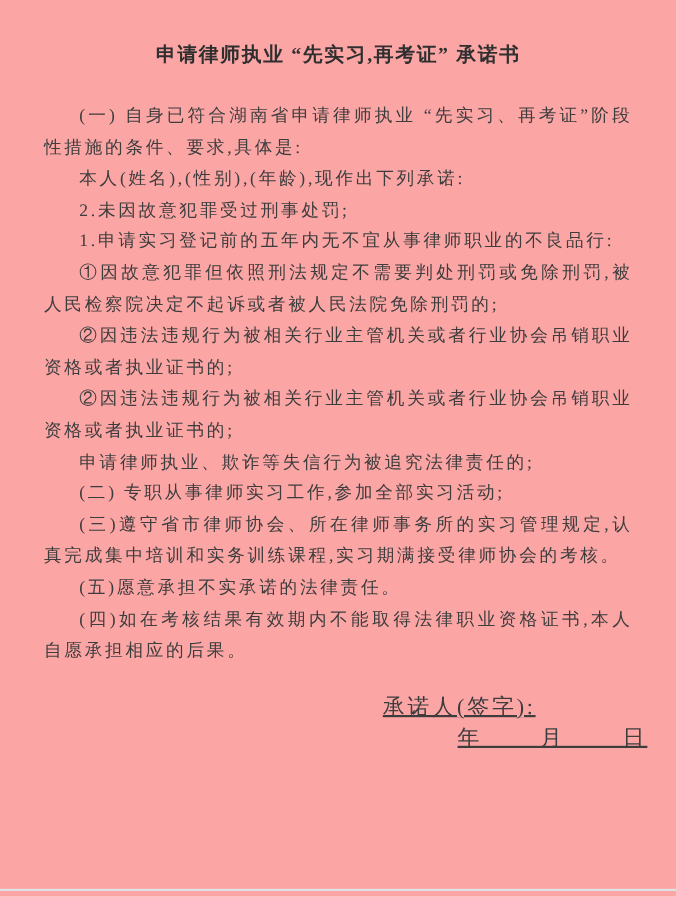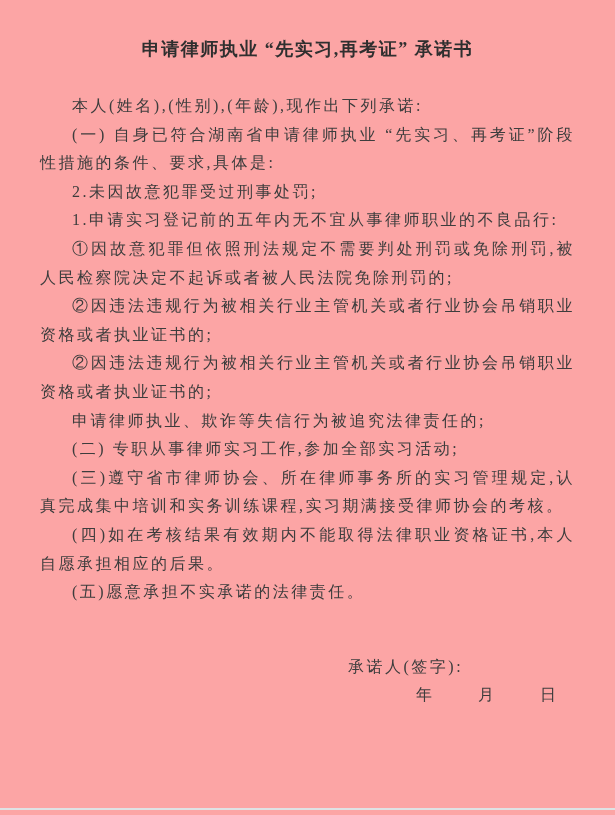--- a/index.html
+++ b/index.html
@@ -31,23 +31,24 @@
     font-size: 16px;
     letter-spacing: 2.5px;
   }
   .doc-body p {
     margin: 0;
     text-indent: 2em;
     text-align: justify;
     line-height: 28.6px;
   }
   .signature-block {
-    margin: 46px 40px 0 40px;
-    font-size: 16px;
+    margin: 22px 40px 0 40px;
+    font-size: 20px;
     letter-spacing: 2.5px;
+    text-decoration: underline;
   }
   .signature-block p {
     margin: 0;
     line-height: 28.6px;
   }
   .signer-line { padding-left: 308px; }
   .date-line   { padding-left: 376px; white-space: pre; }
   .page-edge {
     position: absolute;
     left: 0;
@@ -58,32 +59,32 @@
   }
 </style>
 </head>
 <body>
 
 <div class="page">
 
   <h1 class="doc-title">申请律师执业 “先实习,再考证” 承诺书</h1>
 
   <div class="doc-body">
+    <p>(一) 自身已符合湖南省申请律师执业 “先实习、再考证”阶段性措施的条件、要求,具体是:</p>
     <p>本人(姓名),(性别),(年龄),现作出下列承诺:</p>
-    <p>(一) 自身已符合湖南省申请律师执业 “先实习、再考证”阶段性措施的条件、要求,具体是:</p>
     <p>2.未因故意犯罪受过刑事处罚;</p>
     <p>1.申请实习登记前的五年内无不宜从事律师职业的不良品行:</p>
     <p>①因故意犯罪但依照刑法规定不需要判处刑罚或免除刑罚,被人民检察院决定不起诉或者被人民法院免除刑罚的;</p>
     <p>②因违法违规行为被相关行业主管机关或者行业协会吊销职业资格或者执业证书的;</p>
     <p>②因违法违规行为被相关行业主管机关或者行业协会吊销职业资格或者执业证书的;</p>
     <p>申请律师执业、欺诈等失信行为被追究法律责任的;</p>
     <p>(二) 专职从事律师实习工作,参加全部实习活动;</p>
     <p>(三)遵守省市律师协会、所在律师事务所的实习管理规定,认真完成集中培训和实务训练课程,实习期满接受律师协会的考核。</p>
+    <p>(五)愿意承担不实承诺的法律责任。</p>
     <p>(四)如在考核结果有效期内不能取得法律职业资格证书,本人自愿承担相应的后果。</p>
-    <p>(五)愿意承担不实承诺的法律责任。</p>
   </div>
 
   <div class="signature-block">
     <p class="signer-line">承诺人(签字):</p>
     <p class="date-line">年　　 月　　 日</p>
   </div>
 
   <div class="page-edge"></div>
 
 </div>

